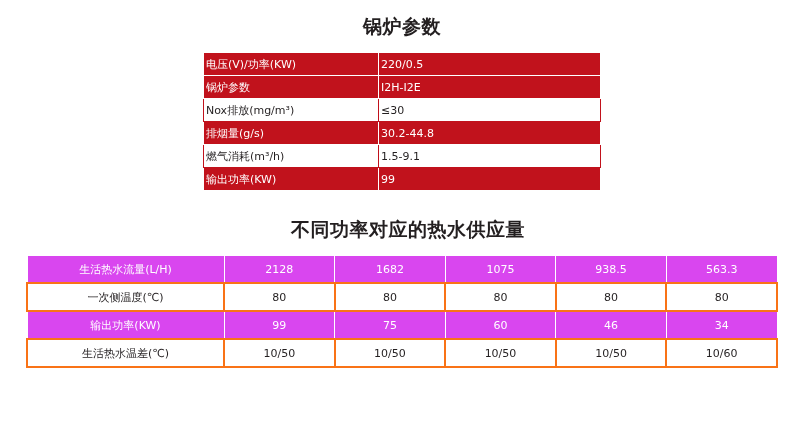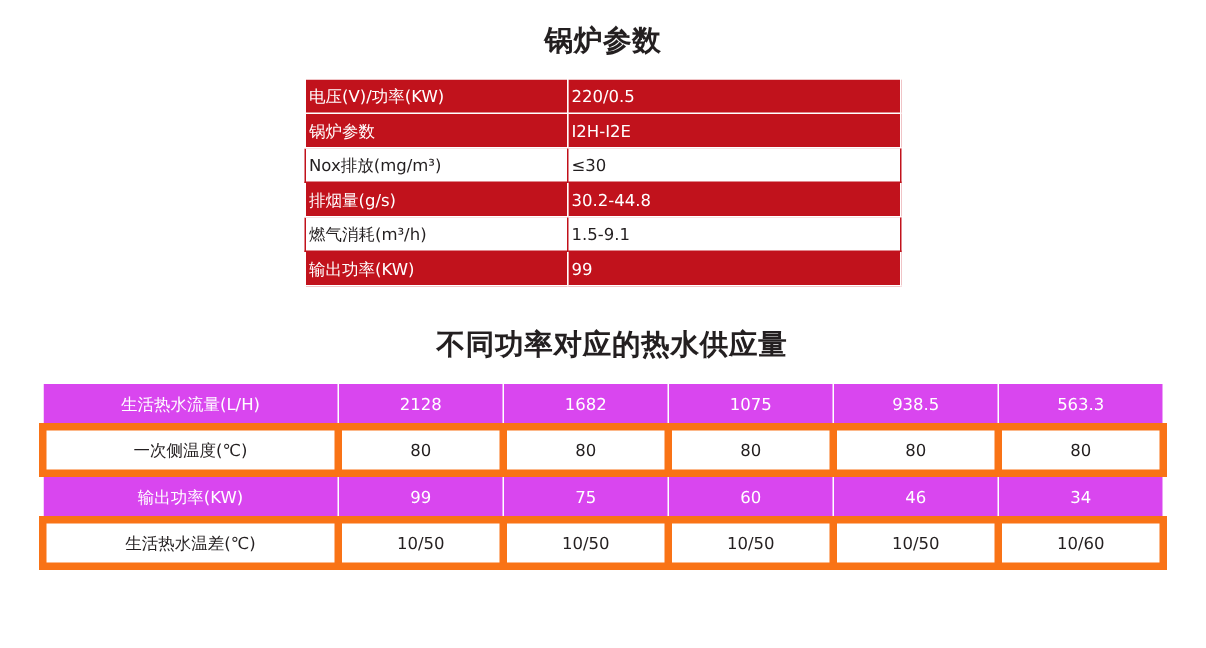--- a/index.html
+++ b/index.html
@@ -77,21 +77,21 @@
     white-space: nowrap;
   }
   #hotwater-table tr.odd td {
     background: #d946ef;
     color: #ffffff;
     border: 1px solid #ffffff;
   }
   #hotwater-table tr.even td {
     background: #ffffff;
     color: #231f20;
-    border: 5px solid #f97316;
+    border: 2px solid #f97316;
   }
   #hotwater-table td.label {
     width: 192px;
   }
 </style>
 </head>
 <body>
 
 <div class="page">
 

